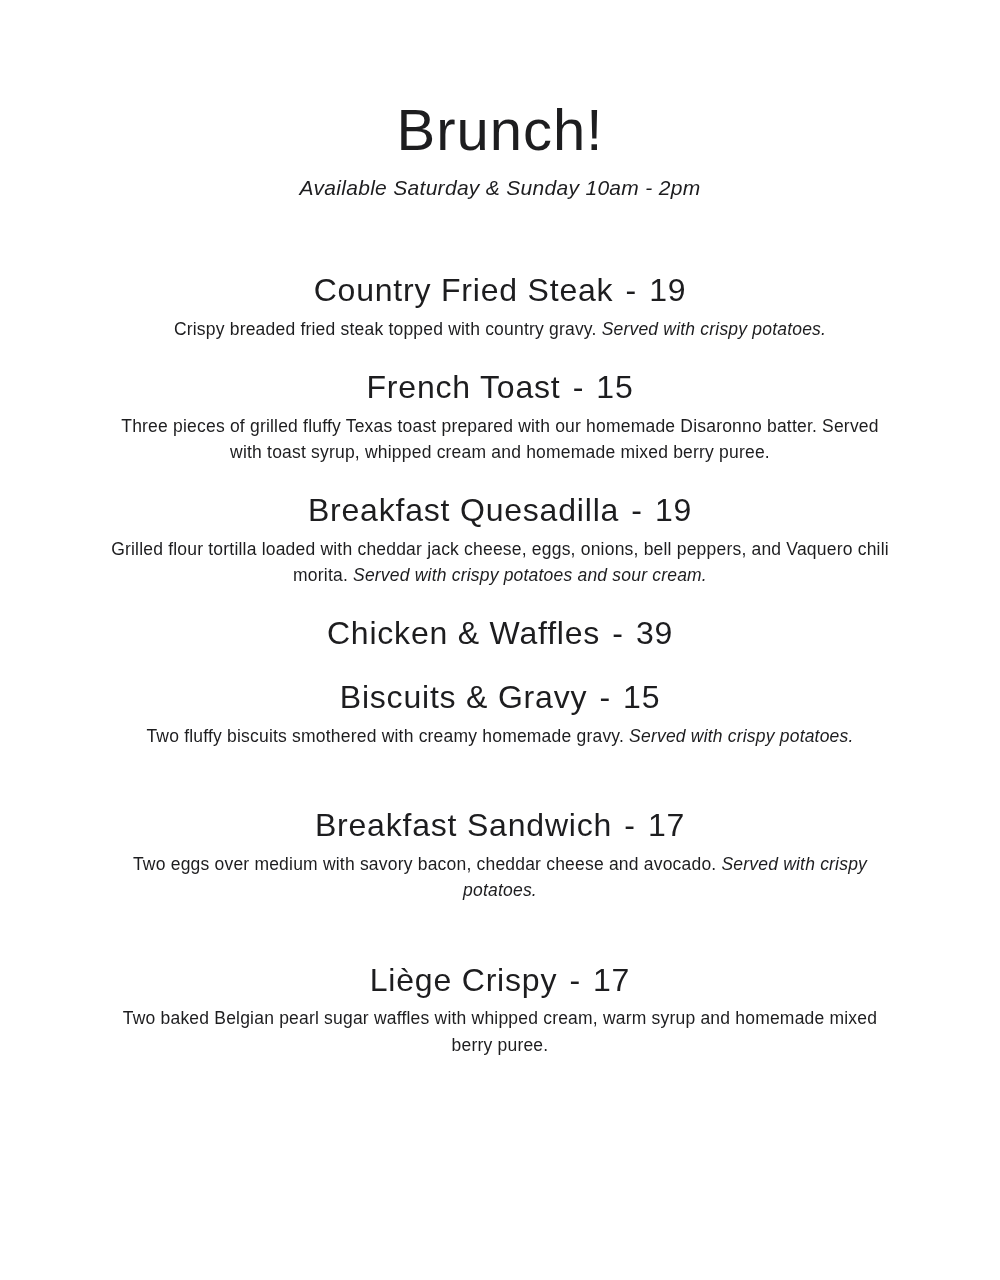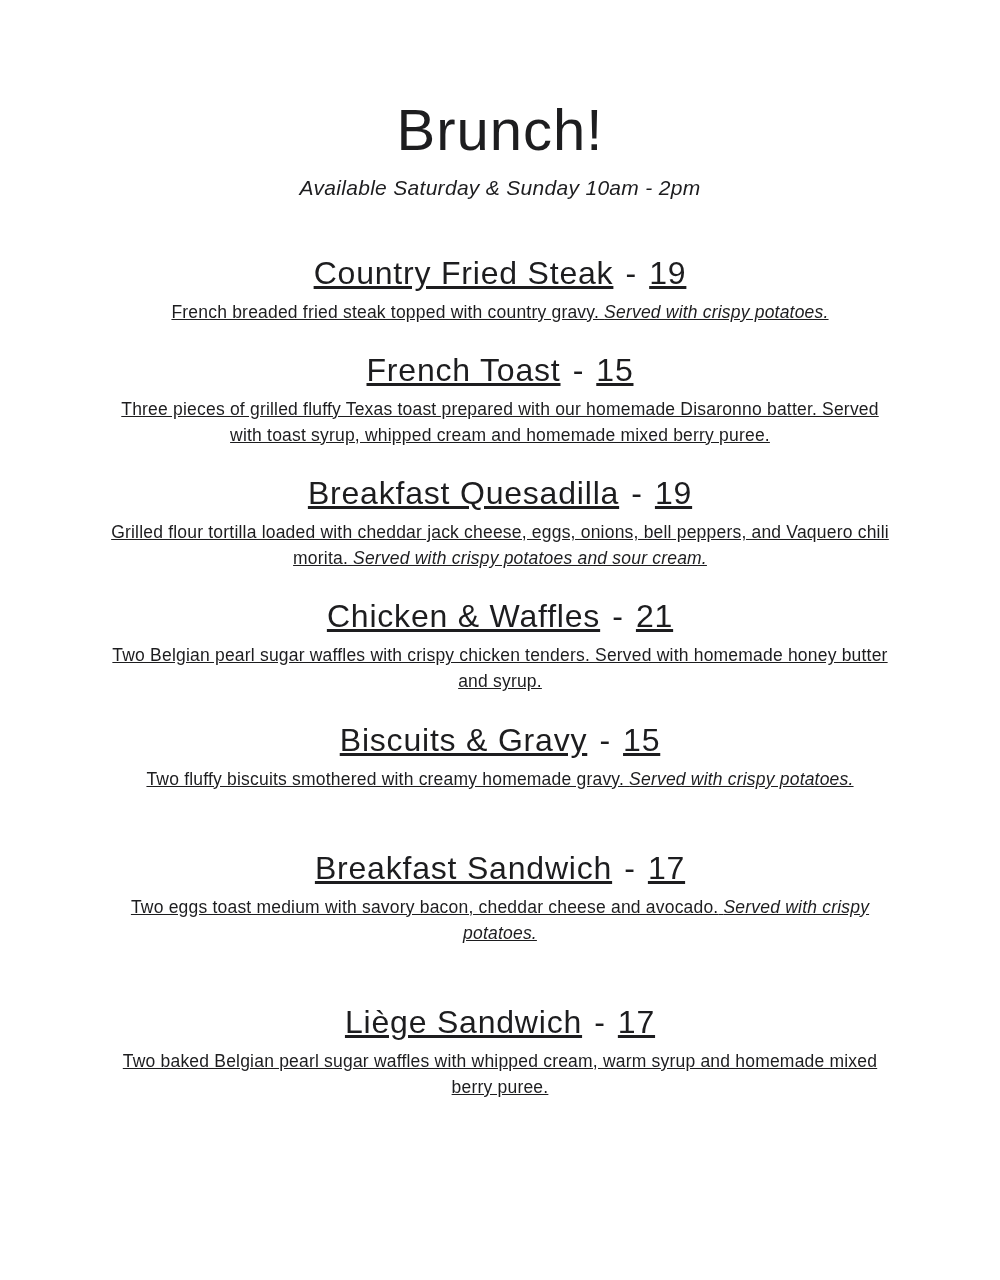--- a/index.html
+++ b/index.html
@@ -26,22 +26,21 @@
     line-height: 1.1;
   }
   .subtitle {
     font-style: italic;
     font-size: 21px;
     margin: 14px 0 0 0;
     letter-spacing: 0.3px;
     text-align: center;
   }
   .menu-list {
-    margin-top: 55px;
-    text-decoration: underline;
+    margin-top: 72px;
   }
   .menu-item {
     margin: 0 auto 27px auto;
     max-width: 800px;
   }
   .menu-item.extra-gap {
     margin-top: 58px;
   }
   .item-heading {
     font-size: 32px;
@@ -79,21 +78,21 @@
     <h1 class="title">Brunch!</h1>
     <p class="subtitle">Available Saturday &amp; Sunday 10am - 2pm</p>
   </header>
 
   <main class="menu-list">
   <section class="menu-item">
     <h2 class="item-heading">
       <span>Country Fried Steak</span><span class="dash">-</span><span>19</span>
     </h2>
     <p class="item-desc">
-      <span>French breaded fried steak topped with country gravy.</span>
+      <span>Crispy breaded fried steak topped with country gravy.</span>
       <span class="italic">Served with crispy potatoes.</span>
     </p>
   </section>
 
   <section class="menu-item">
     <h2 class="item-heading">
       <span>French Toast</span><span class="dash">-</span><span>15</span>
     </h2>
     <p class="item-desc">
       <span>Three pieces of grilled fluffy Texas toast prepared with our homemade Disaronno batter. Served with toast syrup, whipped cream and homemade mixed berry puree.</span>
@@ -106,51 +105,47 @@
       <span>Breakfast Quesadilla</span><span class="dash">-</span><span>19</span>
     </h2>
     <p class="item-desc">
       <span>Grilled flour tortilla loaded with cheddar jack cheese, eggs, onions, bell peppers, and Vaquero chili morita.</span>
       <span class="italic">Served with crispy potatoes and sour cream.</span>
     </p>
   </section>
 
   <section class="menu-item">
     <h2 class="item-heading">
-      <span>Chicken &amp; Waffles</span><span class="dash">-</span><span>21</span>
+      <span>Chicken &amp; Waffles</span><span class="dash">-</span><span>39</span>
     </h2>
-    <p class="item-desc">
-      <span>Two Belgian pearl sugar waffles with crispy chicken tenders. Served with homemade honey butter and syrup.</span>
-      <span class="italic"></span>
-    </p>
   </section>
 
   <section class="menu-item">
     <h2 class="item-heading">
       <span>Biscuits &amp; Gravy</span><span class="dash">-</span><span>15</span>
     </h2>
     <p class="item-desc">
       <span>Two fluffy biscuits smothered with creamy homemade gravy.</span>
       <span class="italic">Served with crispy potatoes.</span>
     </p>
   </section>
 
   <section class="menu-item extra-gap">
     <h2 class="item-heading">
       <span>Breakfast Sandwich</span><span class="dash">-</span><span>17</span>
     </h2>
     <p class="item-desc">
-      <span>Two eggs toast medium with savory bacon, cheddar cheese and avocado.</span>
+      <span>Two eggs over medium with savory bacon, cheddar cheese and avocado.</span>
       <span class="italic">Served with crispy potatoes.</span>
     </p>
   </section>
 
   <section class="menu-item extra-gap">
     <h2 class="item-heading">
-      <span>Liège Sandwich</span><span class="dash">-</span><span>17</span>
+      <span>Liège Crispy</span><span class="dash">-</span><span>17</span>
     </h2>
     <p class="item-desc">
       <span>Two baked Belgian pearl sugar waffles with whipped cream, warm syrup and homemade mixed berry puree.</span>
       <span class="italic"></span>
     </p>
   </section>
 </main>
 
 
 </div>

